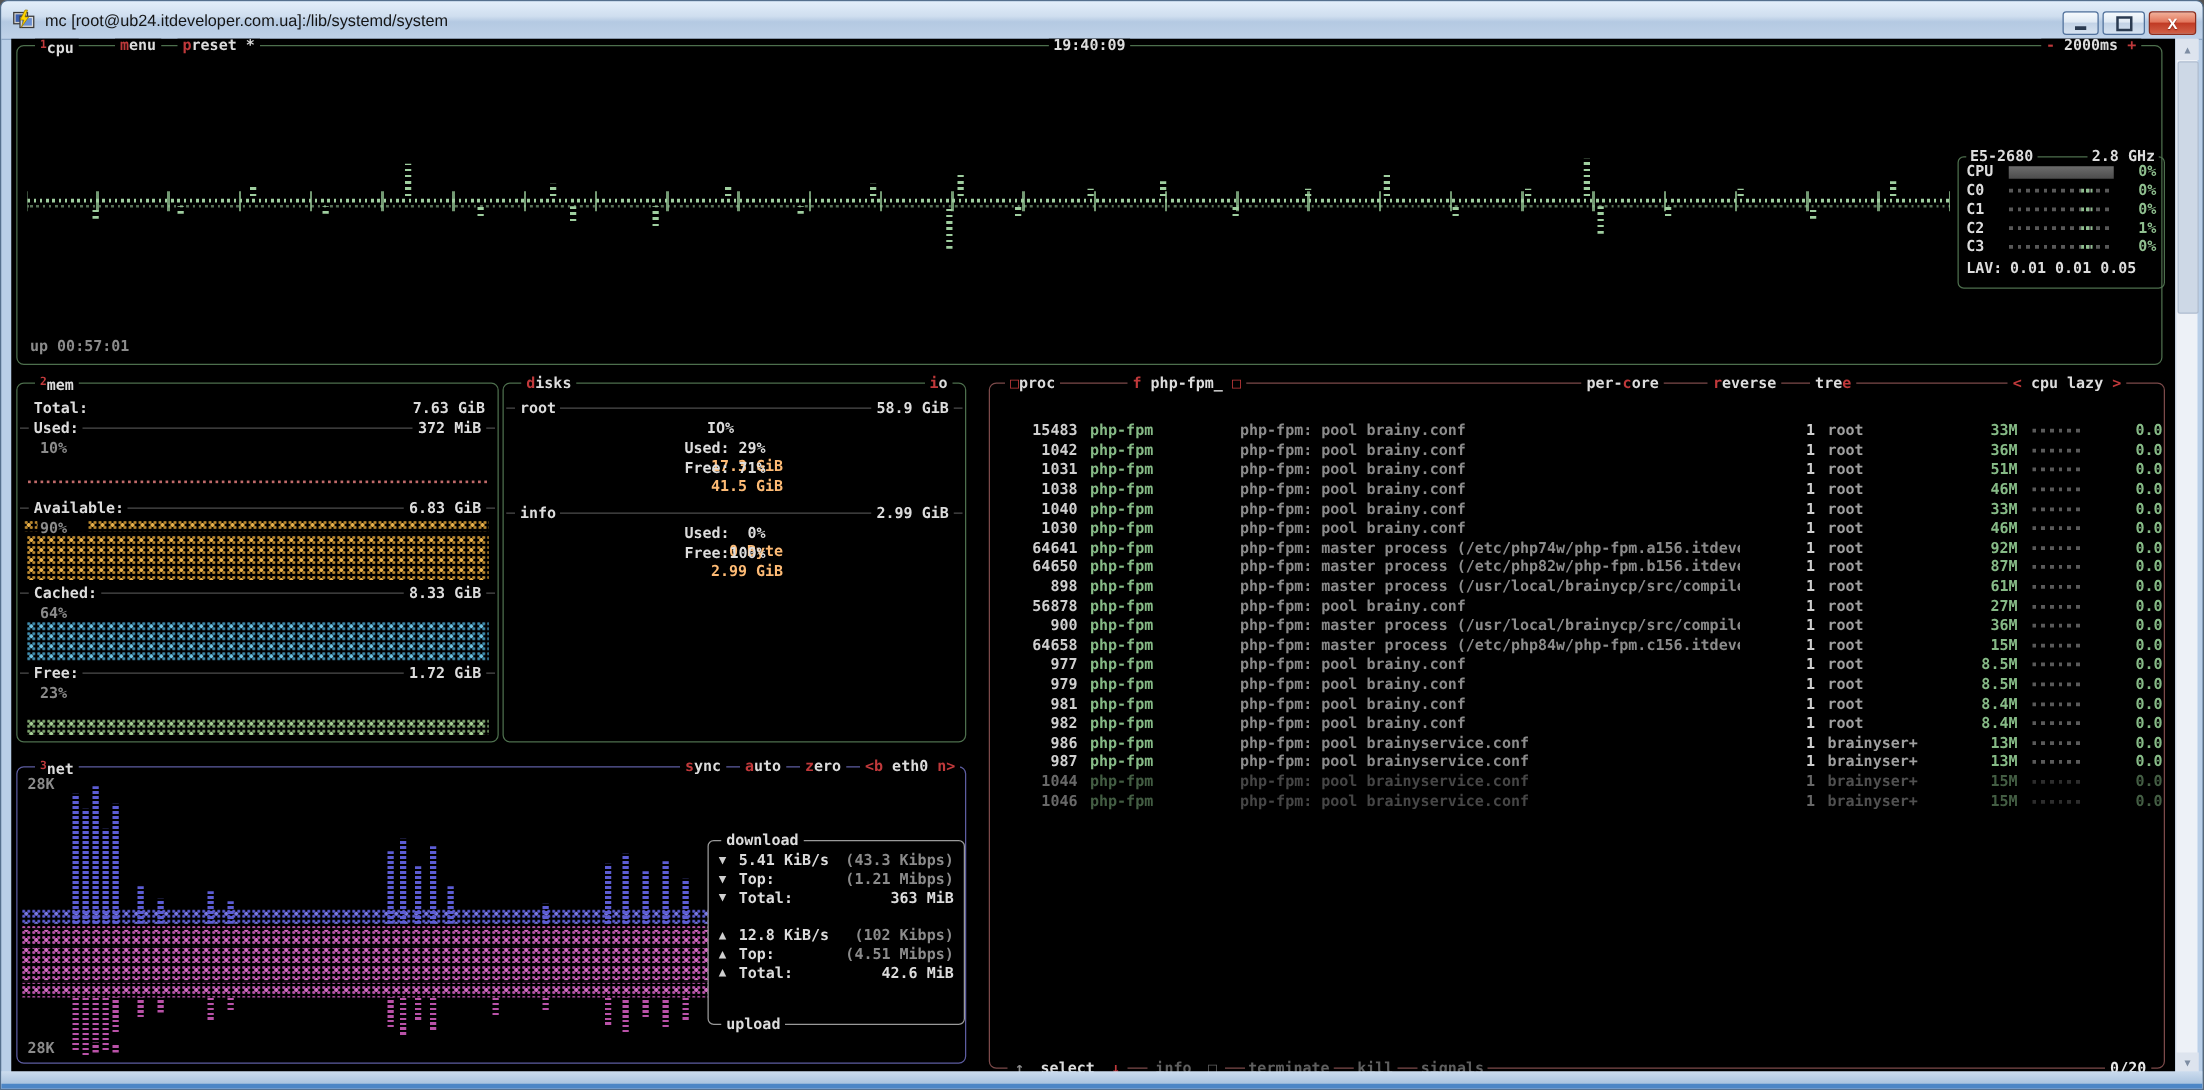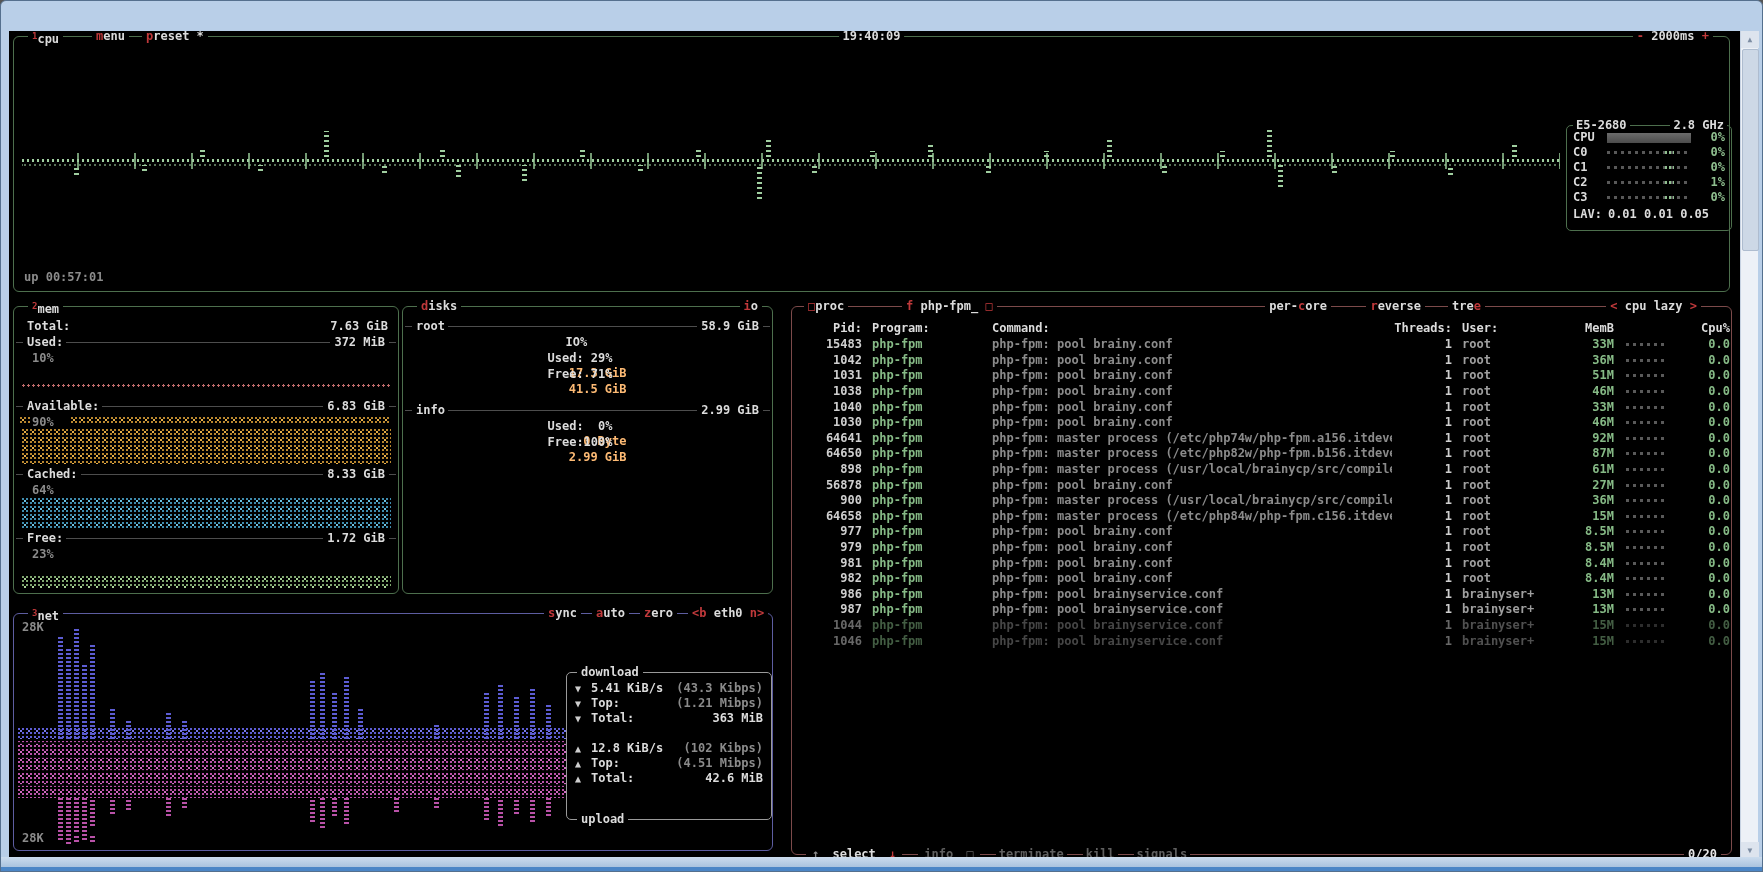--- a/index.html
+++ b/index.html
@@ -114,20 +114,41 @@
   .prow.dim{opacity:.5;}
   .pfoot{position:absolute;bottom:-8px;left:14px;display:flex;gap:16px;}
   .pfoot span{background:#000;padding:0 3px;}
   .pcount{position:absolute;bottom:-8px;right:10px;background:#000;padding:0 4px;color:#e8e8e8;}
 </style>
 </head>
 <body>
 
 <div class="window">
 
+  <div class="titlebar">
+    <svg class="app-icon" viewBox="0 0 18 18">
+      <rect x="1" y="3" width="11" height="9" fill="#cfcfcf" stroke="#3a3a3a"></rect>
+      <rect x="2.5" y="4.5" width="8" height="6" fill="#3b5fae"></rect>
+      <rect x="6" y="6" width="11" height="9" fill="#dedede" stroke="#3a3a3a"></rect>
+      <rect x="7.5" y="7.5" width="8" height="6" fill="#6b8fd0"></rect>
+      <polygon points="10,1 6,9 9,9 7,15 13,6.5 10,6.5 12,1" fill="#ffd400" stroke="#8a6a00" stroke-width="0.5"></polygon>
+    </svg>
+    <span class="title-text">mc [root@ub24.itdeveloper.com.ua]:/lib/systemd/system</span>
+    <div class="winbtns">
+      <div class="wbtn min">
+          <div class="glyph-min"></div>
+        </div>
+      <div class="wbtn max">
+          <div class="glyph-max"></div>
+        </div>
+      <div class="wbtn close">
+          <span class="glyph-close">X</span>
+        </div>
+    </div>
+  </div>
 
   <div class="terminal">
 
     <div class="box b-green" style="left:4px;top:5px;width:1717px;height:256px;">
       <span class="onborder" style="left:14px;"><span class="sup">1</span><span class="wt">cpu</span></span>
       <span class="onborder" style="left:78px;"><span class="hot">m</span><span class="wt">enu</span></span>
       <span class="onborder" style="left:128px;"><span class="hot">p</span><span class="wt">reset *</span></span>
       <span class="onborder" style="left:50%;transform:translateX(-50%);">19:40:09</span>
       <span class="onborder" style="right:16px;"><span class="hot">-</span> <span class="wt">2000ms</span> <span class="hot">+</span></span>
 
@@ -422,30 +443,20 @@
       </div>
 
     <div class="box b-proc" style="left:782px;top:275px;width:941px;height:549px;">
       <span class="onborder" style="left:12px;"><span class="hot">□</span><span class="wt">proc</span></span>
       <span class="onborder" style="left:110px;"><span class="hot">f</span> <span class="wt">php-fpm_</span> <span class="hot">□</span></span>
       <span class="onborder" style="right:400px;"><span class="wt">per-</span><span class="hot">c</span><span class="wt">ore</span></span>
       <span class="onborder" style="right:306px;"><span class="hot">r</span><span class="wt">everse</span></span>
       <span class="onborder" style="right:246px;"><span class="wt">tre</span><span class="hot">e</span></span>
       <span class="onborder" style="right:30px;"><span class="hot">&lt;</span> <span class="wt">cpu lazy</span> <span class="hot">&gt;</span></span>
 
-      <div class="phead">
-        <span class="ra">Pid:</span>
-        <span style="padding-left:10px">Program:</span>
-        <span>Command:</span>
-        <span class="ra">Threads:</span>
-        <span style="padding-left:10px">User:</span>
-        <span class="ra">MemB</span>
-        <span></span>
-        <span class="ra">Cpu%</span>
-      </div>
       <div class="prowlist">
           <div class="prow">
             <span class="c-pid">15483</span>
             <span class="c-prog">php-fpm</span>
             <span class="c-cmd">php-fpm: pool brainy.conf</span>
             <span class="c-thr">1</span>
             <span class="c-user">root</span>
             <span class="c-mem">33M</span>
             <span class="c-mgraph">
               <i></i>

